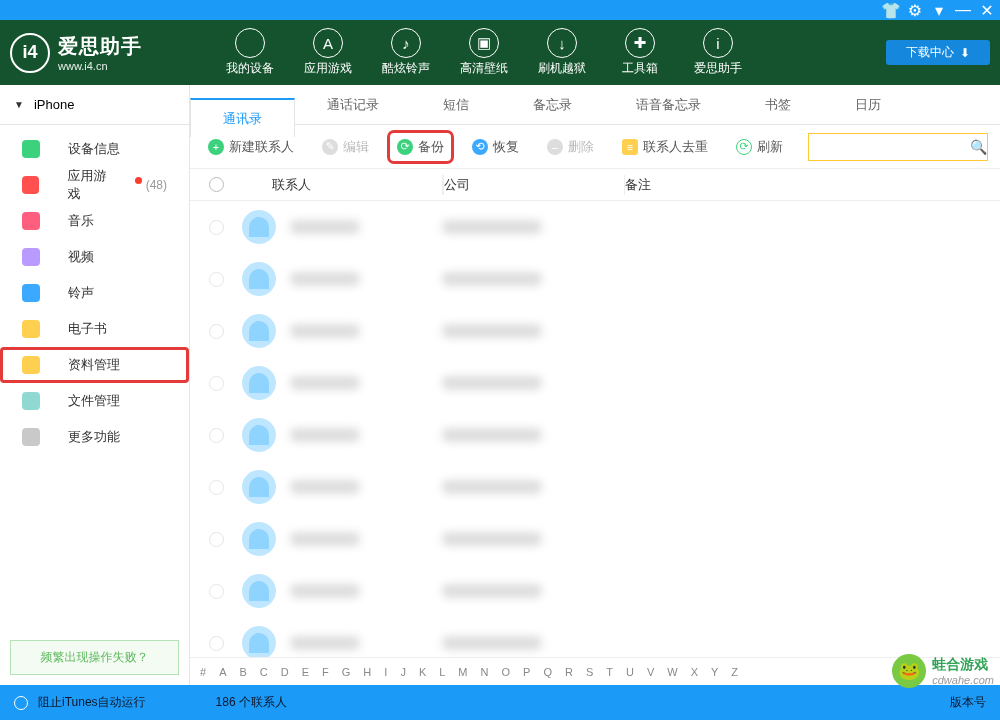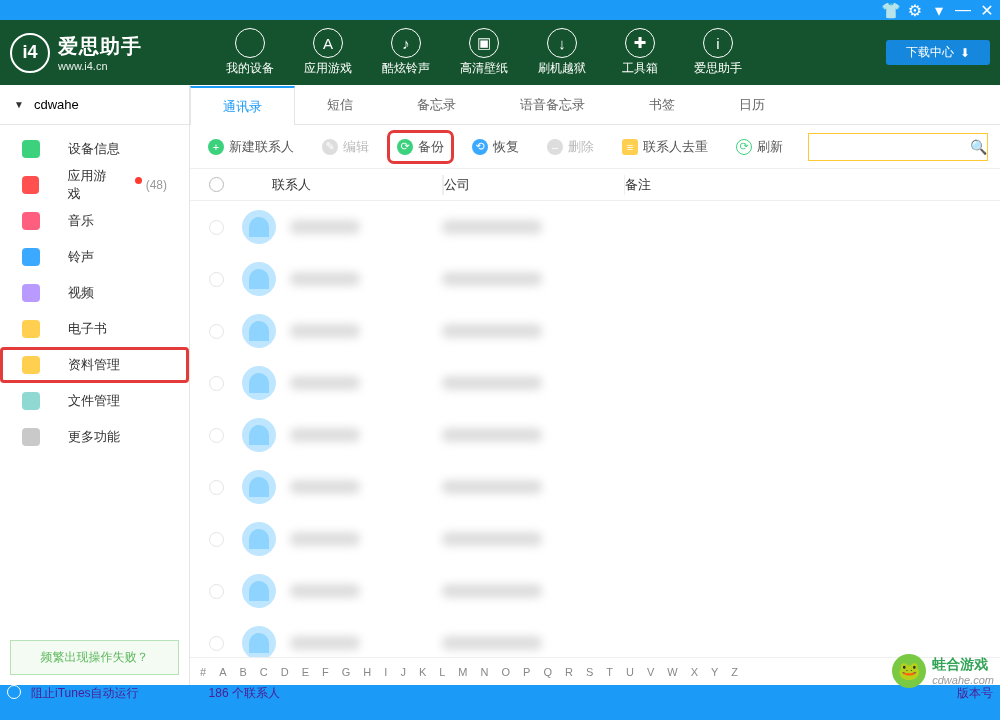--- a/index.html
+++ b/index.html
@@ -33,21 +33,21 @@
 .side-item .icon-sq { width: 18px; height: 18px; border-radius: 4px; display: flex; align-items: center; justify-content: center; font-size: 11px; color: #fff; }
 .side-item .count { color: #999; font-size: 12px; }
 .side-item .dot { width: 7px; height: 7px; border-radius: 50%; background: #ff3b30; position: absolute; top: 10px; left: 135px; }
 .side-item.highlight { outline: 3px solid #e33a3a; outline-offset: -3px; border-radius: 4px; }
 
 .help-box { margin: 10px; border: 1px solid #b6e3b6; background: #f3fbf3; color: #5fb95f; font-size: 12px; text-align: center; padding: 8px 0; cursor: pointer; }
 
 .content { flex: 1; display: flex; flex-direction: column; position: relative; }
 .tabs { height: 40px; display: flex; border-bottom: 1px solid #e5e5e5; }
 .tab { padding: 0 32px; display: flex; align-items: center; font-size: 13px; color: #666; cursor: pointer; }
-.tab.active { color: #1b9af7; background: #fff; border-top: 2px solid #1b9af7; border-left: 1px solid #e5e5e5; border-right: 1px solid #e5e5e5; position: relative; top: 1px; }
+.tab.active { color: #1b9af7; background: #fff; border-top: 2px solid #1b9af7; border-left: 1px solid #e5e5e5; border-right: 1px solid #e5e5e5; position: relative; top: 13px; }
 
 .toolbar { height: 44px; display: flex; align-items: center; padding: 0 12px; gap: 16px; border-bottom: 1px solid #eee; }
 .tool-btn { display: flex; align-items: center; gap: 5px; font-size: 13px; color: #555; cursor: pointer; padding: 4px 6px; }
 .tool-btn.disabled { color: #bbb; }
 .tool-btn .ic { width: 16px; height: 16px; border-radius: 50%; display: flex; align-items: center; justify-content: center; font-size: 11px; color: #fff; }
 .tool-btn.highlight2 { outline: 3px solid #e33a3a; outline-offset: 1px; border-radius: 3px; }
 .search-box { margin-left: auto; width: 180px; height: 28px; border: 1px solid #ffc933; display: flex; align-items: center; padding: 0 6px; }
 .search-box input { flex: 1; border: none; outline: none; font-size: 12px; }
 .search-box .mag { color: #ffc933; font-size: 14px; }
 
@@ -65,21 +65,21 @@
 .row .avatar { width: 34px; height: 34px; border-radius: 50%; background: #bfe6ff; margin-right: 14px; display:flex; align-items:center; justify-content:center; }
 .row .avatar::after{content:""; width:20px; height:20px; border-radius:50% 50% 0 0; background:#8fd3ff;}
 .row .cell1 { width: 200px; display: flex; align-items: center; }
 .row .blur { filter: blur(4px); background: #ddd; border-radius: 6px; height: 14px; }
 .row .blur.name { width: 70px; }
 .row .blur.phone { width: 100px; }
 
 .alpha-bar { height: 28px; border-top: 1px solid #eee; display: flex; align-items: center; padding: 0 10px; gap: 13px; font-size: 11px; color: #888; }
 .alpha-bar span { cursor: pointer; }
 
-.status-bar { height: 35px; background: #1b9af7; display: flex; align-items: flex-start; padding: 0 7px; color: #4c1d95; font-size: 12px; gap: 10px; }
+.status-bar { height: 35px; background: #1b9af7; display: flex; align-items: center; padding: 0 14px; color: #0f172a; font-size: 12px; gap: 10px; }
 .status-bar .circ { width: 14px; height: 14px; border: 1.5px solid #fff; border-radius: 50%; }
 .status-bar .right { margin-left: auto; }
 
 .watermark { position: absolute; right: 6px; bottom: 32px; display: flex; align-items: center; gap: 6px; font-size: 14px; color: #33a457; font-weight: bold; }
 .watermark .wm-circle { width: 34px; height: 34px; border-radius: 50%; background: #7ac943; display: flex; align-items: center; justify-content: center; color: #fff; font-size: 18px; }
 .watermark .wm-sub { font-size: 11px; color: #999; font-weight: normal; display: block; font-style: italic; }
 
 .col-sep{border-right:1px solid #eee; height:20px;}
 </style>
 </head>
@@ -136,44 +136,44 @@
       <span>下载中心</span>
       <span>⬇</span>
     </div>
   </div>
 </div>
 
 <div class="body-row">
   <div class="sidebar">
     <div class="device-row">
       <span class="chev">▼</span>
-      <span>cdwahe</span>
+      <span>iPhone</span>
     </div>
     <div class="side-list" id="side-list">
         <div class="side-item">
           <span class="icon-sq" style="background:#3cd27d"></span>
           <span>设备信息</span>
         </div>
         <div class="side-item">
           <span class="icon-sq" style="background:#ff4f4f"></span>
           <span>应用游戏</span> 
           <span class="count">(48)</span>
           <span class="dot"></span>
         </div>
         <div class="side-item">
           <span class="icon-sq" style="background:#ff5f7e"></span>
           <span>音乐</span>
         </div>
         <div class="side-item">
+          <span class="icon-sq" style="background:#b99aff"></span>
+          <span>视频</span>
+        </div>
+        <div class="side-item">
           <span class="icon-sq" style="background:#3aa9ff"></span>
           <span>铃声</span>
-        </div>
-        <div class="side-item">
-          <span class="icon-sq" style="background:#b99aff"></span>
-          <span>视频</span>
         </div>
         <div class="side-item">
           <span class="icon-sq" style="background:#ffcf4f"></span>
           <span>电子书</span>
         </div>
         <div class="side-item highlight">
           <span class="icon-sq" style="background:#ffcf4f"></span>
           <span>资料管理</span>
         </div>
         <div class="side-item">
@@ -184,20 +184,21 @@
           <span class="icon-sq" style="background:#c9c9c9"></span>
           <span>更多功能</span>
         </div>
       </div>
     <div class="help-box">频繁出现操作失败？</div>
   </div>
 
   <div class="content">
     <div class="tabs" id="tabs">
         <div class="tab active">通讯录</div>
+        <div class="tab">通话记录</div>
         <div class="tab">短信</div>
         <div class="tab">备忘录</div>
         <div class="tab">语音备忘录</div>
         <div class="tab">书签</div>
         <div class="tab">日历</div>
       </div>
 
     <div class="toolbar">
       <div class="tool-btn">
         <span class="ic" style="background:#3cd27d">+</span>

